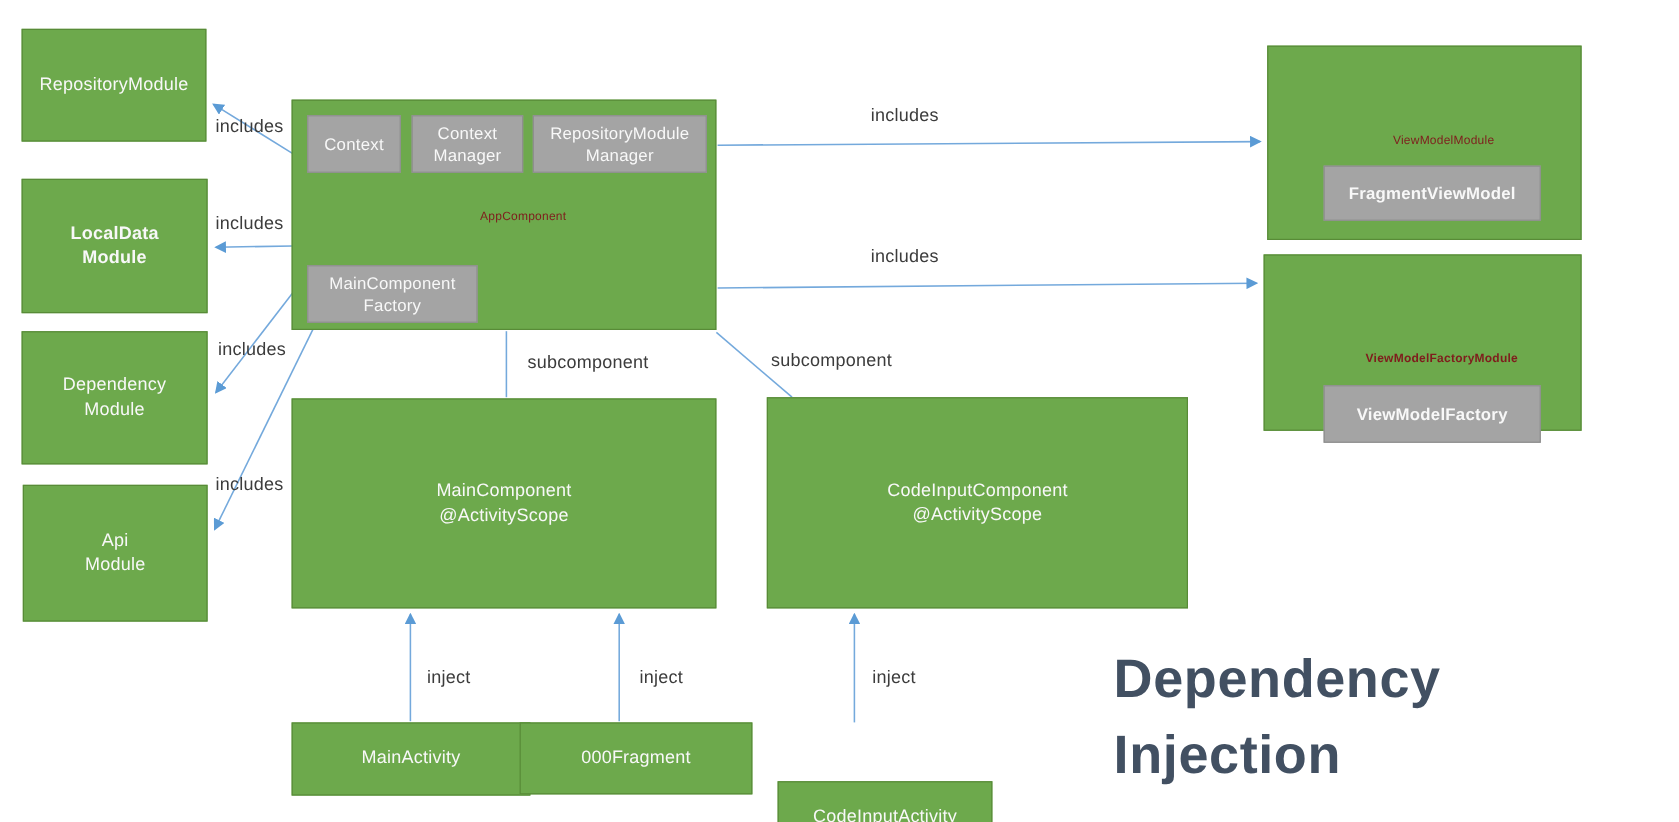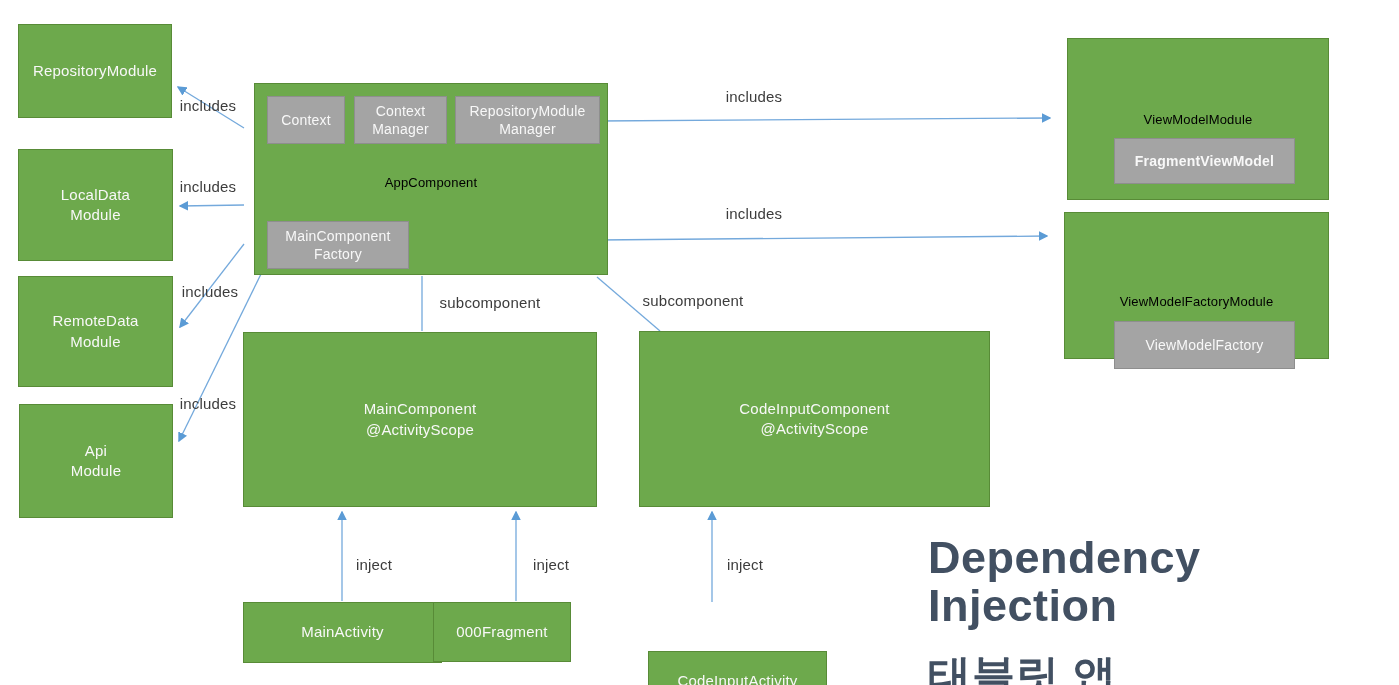--- a/index.html
+++ b/index.html
@@ -8,70 +8,70 @@
     position:relative;width:1399px;height:685px;background:#ffffff;overflow:hidden;
     font-family:"Liberation Sans","DejaVu Sans",sans-serif;
   }
   .edges{position:absolute;left:0;top:0;width:1399px;height:685px;pointer-events:none;}
   .box{
     position:absolute;background:#6DA94C;border:1.5px solid #588B37;color:#F8F8F8;
     display:flex;align-items:center;justify-content:center;text-align:center;
     white-space:pre-line;font-size:15px;line-height:1.35;letter-spacing:.2px;
   }
   .gray{background:#A4A4A4;border:1.5px solid #8E8E8E;font-size:14px;line-height:1.3;}
-  .holder{display:block;margin-left:11px;}
+  .holder{display:block;}
   .inner-label{
-    position:absolute;left:0;width:100%;text-align:center;color:#000000;
-    font-size:13px;letter-spacing:.2px;
+    position:absolute;left:16px;width:100%;text-align:center;color:#7f1d1d;
+    font-size:10px;letter-spacing:.2px;
   }
   .edge-label{
     position:absolute;transform:translateX(-50%);color:#3C3C3C;font-size:15px;
     white-space:nowrap;letter-spacing:.2px;
   }
   
   .n-repository{left:18px;top:24px;width:154px;height:94px;}
-  .n-localdata{left:18px;top:149px;width:155px;height:112px;}
+  .n-localdata{left:18px;top:149px;width:155px;height:112px;font-weight:bold;}
   .n-remotedata{left:18px;top:276px;width:155px;height:111px;}
   .n-api{left:19px;top:404px;width:154px;height:114px;}
   
   .n-appcomponent{left:243px;top:83px;width:354px;height:192px;}
   .c-context{left:12px;top:12px;width:78px;height:48px;}
   .c-network{left:99px;top:12px;width:93px;height:48px;}
   .c-sharedpref{left:200px;top:12px;width:145px;height:48px;}
   .appcomponent-label{top:90px;}
   .c-mainfactory{left:12px;top:137px;width:142px;height:48px;}
   
   .n-maincomponent{left:243px;top:332px;width:354px;height:175px;}
   .n-codeinput{left:639px;top:331px;width:351px;height:176px;text-align:center;}
   
   .n-mainactivity{left:243px;top:602px;width:199px;height:61px;}
-  .n-fragment{left:433px;top:602px;width:138px;height:60px;text-align:center;}
+  .n-fragment{left:433px;top:602px;width:194px;height:60px;text-align:center;}
   .n-codeinputactivity{left:648px;top:603px;width:179px;height:60px;margin-top:48px;}
   
   .n-vmmodule{left:1056px;top:38px;width:262px;height:162px;}
   .vm-label{top:72px;}
   .c-fragmentvm{left:46px;top:99px;width:181px;height:46px;font-weight:bold;}
-  .n-vmfactorymodule{left:1053px;top:212px;width:265px;height:147px;}
+  .n-vmfactorymodule{left:1053px;top:212px;width:265px;height:147px;font-weight:bold;}
   .vmf-label{top:80px;}
   .c-vmfactory{left:49px;top:108px;width:181px;height:48px;}
   
   .lbl-inc1{left:208px;top:97px;}
   .lbl-inc2{left:208px;top:178px;}
   .lbl-inc3{left:210px;top:283px;}
   .lbl-inc4{left:208px;top:395px;}
   .lbl-inc5{left:754px;top:88px;}
   .lbl-inc6{left:754px;top:205px;}
   .lbl-sub1{left:490px;top:294px;}
   .lbl-sub2{left:693px;top:292px;}
   .lbl-inj1{left:374px;top:556px;}
   .lbl-inj2{left:551px;top:556px;}
   .lbl-inj3{left:745px;top:556px;}
   
   .title-block{position:absolute;left:928px;top:534px;color:#425062;font-weight:bold;}
-  .title-line1{font-size:45px;line-height:48px;letter-spacing:.5px;}
+  .title-line1{font-size:45px;line-height:63px;letter-spacing:.5px;}
   .title-line2{font-size:43px;line-height:48px;margin-top:21px;letter-spacing:1px;}
 </style>
 </head>
 <body>
 
 <div class="canvas">
 
   <svg class="edges" width="1399" height="685" viewBox="0 0 1399 685" xmlns="http://www.w3.org/2000/svg">
     <defs>
       <marker id="arr" viewBox="0 0 10 10" refX="8.5" refY="5" markerWidth="7.5" markerHeight="7.5" orient="auto-start-reverse">
@@ -87,21 +87,21 @@
     <line x1="422" y1="276" x2="422" y2="331" stroke="#74A9DC" stroke-width="1.3"></line>
     <line x1="597" y1="277" x2="660" y2="331" stroke="#74A9DC" stroke-width="1.3"></line>
     <line x1="342" y1="601" x2="342" y2="512" stroke="#74A9DC" stroke-width="1.3" marker-end="url(#arr)"></line>
     <line x1="516" y1="601" x2="516" y2="512" stroke="#74A9DC" stroke-width="1.3" marker-end="url(#arr)"></line>
     <line x1="712" y1="602" x2="712" y2="512" stroke="#74A9DC" stroke-width="1.3" marker-end="url(#arr)"></line>
   </svg>
 
   <div class="box n-repository">RepositoryModule</div>
   <div class="box n-localdata">LocalData
 Module</div>
-  <div class="box n-remotedata">RemoteData
+  <div class="box n-remotedata">Dependency
 Module</div>
   <div class="box n-api">Api
 Module</div>
 
   <div class="box holder n-appcomponent">
     <div class="box gray c-context">Context</div>
     <div class="box gray c-network">Context
 Manager</div>
     <div class="box gray c-sharedpref">RepositoryModule
 Manager</div>

